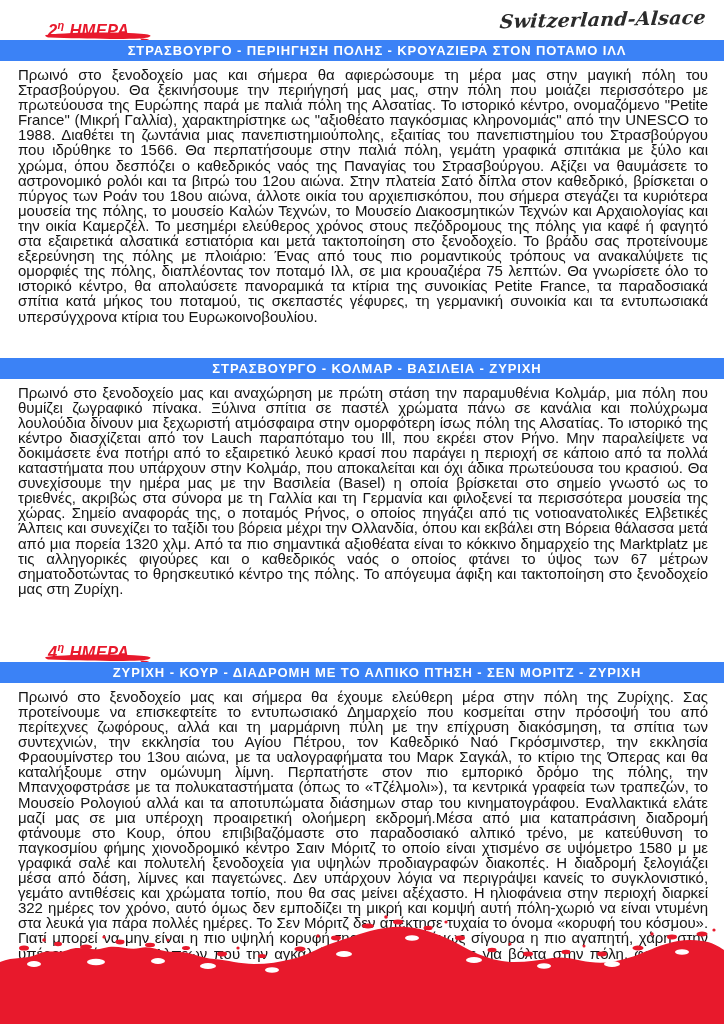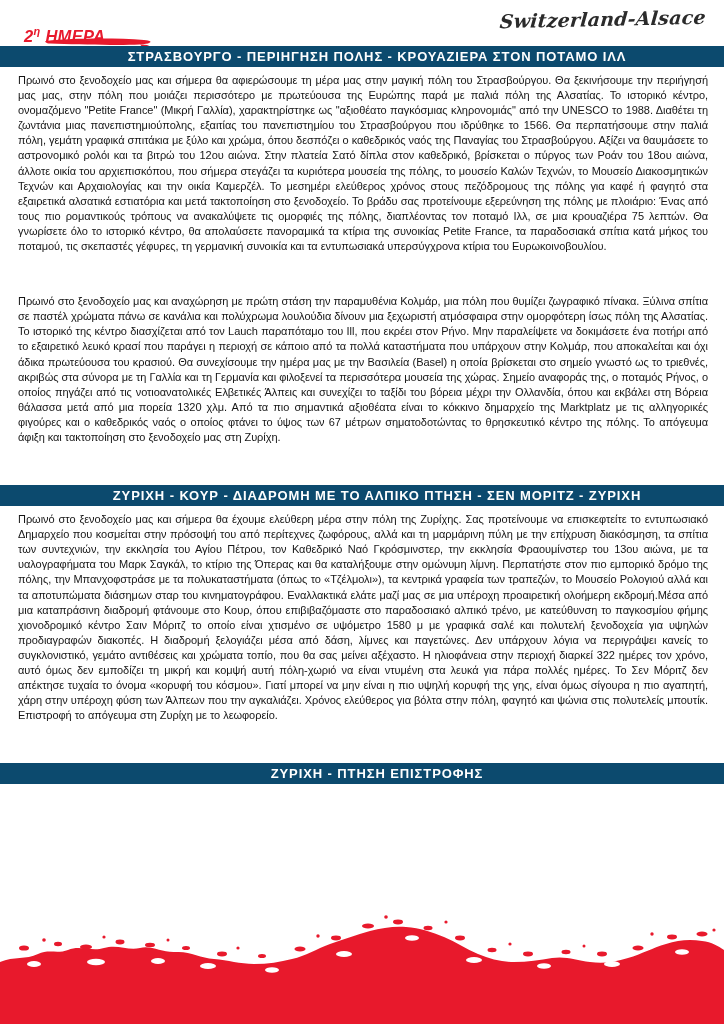--- a/index.html
+++ b/index.html
@@ -37,23 +37,22 @@
     color: #2b2b2b;
     transform: skewX(-6deg) rotate(-1.2deg);
     white-space: nowrap;
   }
 
   
   .day-block { position: relative; }
 
   .day-label-wrap {
     position: relative;
-    padding-left: 24px;
+    padding-left: 48px;
     height: 26px;
-    margin-top: 6px;
   }
   .day-label {
     display: inline-block;
     position: relative;
     font-size: 16.5px;
     font-weight: 700;
     font-style: italic;
     color: #E8192C;
     letter-spacing: 0.3px;
     line-height: 22px;
@@ -71,39 +70,39 @@
     top: 17px;
     width: 112px;
     height: 13px;
     pointer-events: none;
   }
 
   
   .banner {
     position: relative;
     width: 100%;
-    background: #0c4a6e;
+    background: #3b82f6;
     height: 21px;
     display: flex;
     justify-content: center;
   }
   .banner-title {
     color: #ffffff;
     font-size: 13px;
     font-weight: 700;
     letter-spacing: 0.9px;
     line-height: 21px;
     white-space: nowrap;
     padding-left: 30px;
   }
 
   
   .body-text {
     padding: 6px 16px 0 18px;
-    font-size: 11px;
+    font-size: 15px;
     line-height: 15.1px;
     text-align: justify;
     text-justify: inter-word;
     color: #151515;
     letter-spacing: -0.05px;
   }
 
   .gap-lg { height: 34px; }
   .gap-xl { height: 40px; }
 
@@ -134,26 +133,36 @@
     </div>
     <div class="banner">
       <span class="banner-title">ΣΤΡΑΣΒΟΥΡΓΟ - ΠΕΡΙΗΓΗΣΗ ΠΟΛΗΣ - ΚΡΟΥΑΖΙΕΡΑ ΣΤΟΝ ΠΟΤΑΜΟ ΙΛΛ</span>
     </div>
     <div class="body-text">Πρωινό στο ξενοδοχείο μας και σήμερα θα αφιερώσουμε τη μέρα μας στην μαγική πόλη του Στρασβούργου. Θα ξεκινήσουμε την περιήγησή μας μας, στην πόλη που μοιάζει περισσότερο με πρωτεύουσα της Ευρώπης παρά με παλιά πόλη της Αλσατίας. Το ιστορικό κέντρο, ονομαζόμενο "Petite France" (Μικρή Γαλλία), χαρακτηρίστηκε ως "αξιοθέατο παγκόσμιας κληρονομιάς" από την UNESCO το 1988. Διαθέτει τη ζωντάνια μιας πανεπιστημιούπολης, εξαιτίας του πανεπιστημίου του Στρασβούργου που ιδρύθηκε το 1566. Θα περπατήσουμε στην παλιά πόλη, γεμάτη γραφικά σπιτάκια με ξύλο και χρώμα, όπου δεσπόζει ο καθεδρικός ναός της Παναγίας του Στρασβούργου. Αξίζει να θαυμάσετε το αστρονομικό ρολόι και τα βιτρώ του 12ου αιώνα. Στην πλατεία Σατό δίπλα στον καθεδρικό, βρίσκεται ο πύργος των Ροάν του 18ου αιώνα, άλλοτε οικία του αρχιεπισκόπου, που σήμερα στεγάζει τα κυριότερα μουσεία της πόλης, το μουσείο Καλών Τεχνών, το Μουσείο Διακοσμητικών Τεχνών και Αρχαιολογίας και την οικία Καμερζέλ. Το μεσημέρι ελεύθερος χρόνος στους πεζόδρομους της πόλης για καφέ ή φαγητό στα εξαιρετικά αλσατικά εστιατόρια και μετά τακτοποίηση στο ξενοδοχείο. Το βράδυ σας προτείνουμε εξερεύνηση της πόλης με πλοιάριο: Ένας από τους πιο ρομαντικούς τρόπους να ανακαλύψετε τις ομορφιές της πόλης, διαπλέοντας τον ποταμό Ιλλ, σε μια κρουαζιέρα 75 λεπτών. Θα γνωρίσετε όλο το ιστορικό κέντρο, θα απολαύσετε πανοραμικά τα κτίρια της συνοικίας Petite France, τα παραδοσιακά σπίτια κατά μήκος του ποταμού, τις σκεπαστές γέφυρες, τη γερμανική συνοικία και τα εντυπωσιακά υπερσύγχρονα κτίρια του Ευρωκοινοβουλίου.</div>
   </div>
 
   <div class="gap-lg"></div>
 
   <div class="day-block">
+    <div class="banner">
+      <span class="banner-title">ΣΤΡΑΣΒΟΥΡΓΟ - ΚΟΛΜΑΡ - ΒΑΣΙΛΕΙΑ - ΖΥΡΙΧΗ</span>
+    </div>
     <div class="body-text">Πρωινό στο ξενοδοχείο μας και αναχώρηση με πρώτη στάση την παραμυθένια Κολμάρ, μια πόλη που θυμίζει ζωγραφικό πίνακα. Ξύλινα σπίτια σε παστέλ χρώματα πάνω σε κανάλια και πολύχρωμα λουλούδια δίνουν μια ξεχωριστή ατμόσφαιρα στην ομορφότερη ίσως πόλη της Αλσατίας. Το ιστορικό της κέντρο διασχίζεται από τον Lauch παραπόταμο του Ill, που εκρέει στον Ρήνο. Μην παραλείψετε να δοκιμάσετε ένα ποτήρι από το εξαιρετικό λευκό κρασί που παράγει η περιοχή σε κάποιο από τα πολλά καταστήματα που υπάρχουν στην Κολμάρ, που αποκαλείται και όχι άδικα πρωτεύουσα του κρασιού. Θα συνεχίσουμε την ημέρα μας με την Βασιλεία (Basel) η οποία βρίσκεται στο σημείο γνωστό ως το τριεθνές, ακριβώς στα σύνορα με τη Γαλλία και τη Γερμανία και φιλοξενεί τα περισσότερα μουσεία της χώρας. Σημείο αναφοράς της, ο ποταμός Ρήνος, ο οποίος πηγάζει από τις νοτιοανατολικές Ελβετικές Άλπεις και συνεχίζει το ταξίδι του βόρεια μέχρι την Ολλανδία, όπου και εκβάλει στη Βόρεια θάλασσα μετά από μια πορεία 1320 χλμ. Από τα πιο σημαντικά αξιοθέατα είναι το κόκκινο δημαρχείο της Marktplatz με τις αλληγορικές φιγούρες και ο καθεδρικός ναός ο οποίος φτάνει το ύψος των 67 μέτρων σηματοδοτώντας το θρησκευτικό κέντρο της πόλης. Το απόγευμα άφιξη και τακτοποίηση στο ξενοδοχείο μας στη Ζυρίχη.</div>
   </div>
 
   <div class="gap-xl"></div>
 
   <div class="day-block">
+    <div class="day-label-wrap">
+      <span class="day-label"><span class="ord-num">4</span><span class="ord">η</span> <span>ΗΜΕΡΑ</span></span>
+      <svg class="swoosh" viewBox="0 0 112 13" preserveAspectRatio="none">
+        <path d="M2 4 C 30 1, 72 1, 100 3 C 106 3.4, 109 5, 104 6.4 C 96 8.6, 40 8.2, 6 6.6 C 2 6.4, 0 4.4, 2 4 Z" fill="#E8192C"></path>
+        <path d="M96 7.6 C 101 7.4, 105 8.2, 106 10 C 106.6 11.4, 104 12.6, 101.6 11.6 C 99.6 10.8, 97.4 9.4, 96 7.6 Z" fill="#E8192C"></path>
+      </svg>
+    </div>
     <div class="banner">
       <span class="banner-title">ΖΥΡΙΧΗ - ΚΟΥΡ - ΔΙΑΔΡΟΜΗ ΜΕ ΤΟ ΑΛΠΙΚΟ ΠΤΗΣΗ - ΣΕΝ ΜΟΡΙΤΖ - ΖΥΡΙΧΗ</span>
     </div>
     <div class="body-text">Πρωινό στο ξενοδοχείο μας και σήμερα θα έχουμε ελεύθερη μέρα στην πόλη της Ζυρίχης. Σας προτείνουμε να επισκεφτείτε το εντυπωσιακό Δημαρχείο που κοσμείται στην πρόσοψή του από περίτεχνες ζωφόρους, αλλά και τη μαρμάρινη πύλη με την επίχρυση διακόσμηση, τα σπίτια των συντεχνιών, την εκκλησία του Αγίου Πέτρου, τον Καθεδρικό Ναό Γκρόσμινστερ, την εκκλησία Φραουμίνστερ του 13ου αιώνα, με τα υαλογραφήματα του Μαρκ Σαγκάλ, το κτίριο της Όπερας και θα καταλήξουμε στην ομώνυμη λίμνη. Περπατήστε στον πιο εμπορικό δρόμο της πόλης, την Μπανχοφστράσε με τα πολυκαταστήματα (όπως το «Τζέλμολι»), τα κεντρικά γραφεία των τραπεζών, το Μουσείο Ρολογιού αλλά και τα αποτυπώματα διάσημων σταρ του κινηματογράφου. Εναλλακτικά ελάτε μαζί μας σε μια υπέροχη προαιρετική ολοήμερη εκδρομή.Μέσα από μια καταπράσινη διαδρομή φτάνουμε στο Κουρ, όπου επιβιβαζόμαστε στο παραδοσιακό αλπικό τρένο, με κατεύθυνση το παγκοσμίου φήμης χιονοδρομικό κέντρο Σαιν Μόριτζ το οποίο είναι χτισμένο σε υψόμετρο 1580 μ με γραφικά σαλέ και πολυτελή ξενοδοχεία για υψηλών προδιαγραφών διακοπές. Η διαδρομή ξελογιάζει μέσα από δάση, λίμνες και παγετώνες. Δεν υπάρχουν λόγια να περιγράψει κανείς το συγκλονιστικό, γεμάτο αντιθέσεις και χρώματα τοπίο, που θα σας μείνει αξέχαστο. Η ηλιοφάνεια στην περιοχή διαρκεί 322 ημέρες τον χρόνο, αυτό όμως δεν εμποδίζει τη μικρή και κομψή αυτή πόλη-χωριό να είναι ντυμένη στα λευκά για πάρα πολλές ημέρες. Το Σεν Μόριτζ δεν απέκτησε τυχαία το όνομα «κορυφή του κόσμου». Γιατί μπορεί να μην είναι η πιο υψηλή κορυφή της γης, είναι όμως σίγουρα η πιο αγαπητή, χάρη στην υπέροχη φύση των Άλπεων που την αγκαλιάζει. Χρόνος ελεύθερος για βόλτα στην πόλη, φαγητό και ψώνια στις πολυτελείς μπουτίκ. Επιστροφή το απόγευμα στη Ζυρίχη με το λεωφορείο.</div>
   </div>
 
   <div class="gap-xl"></div>
 
   <div class="day-block">
     <div class="banner">

